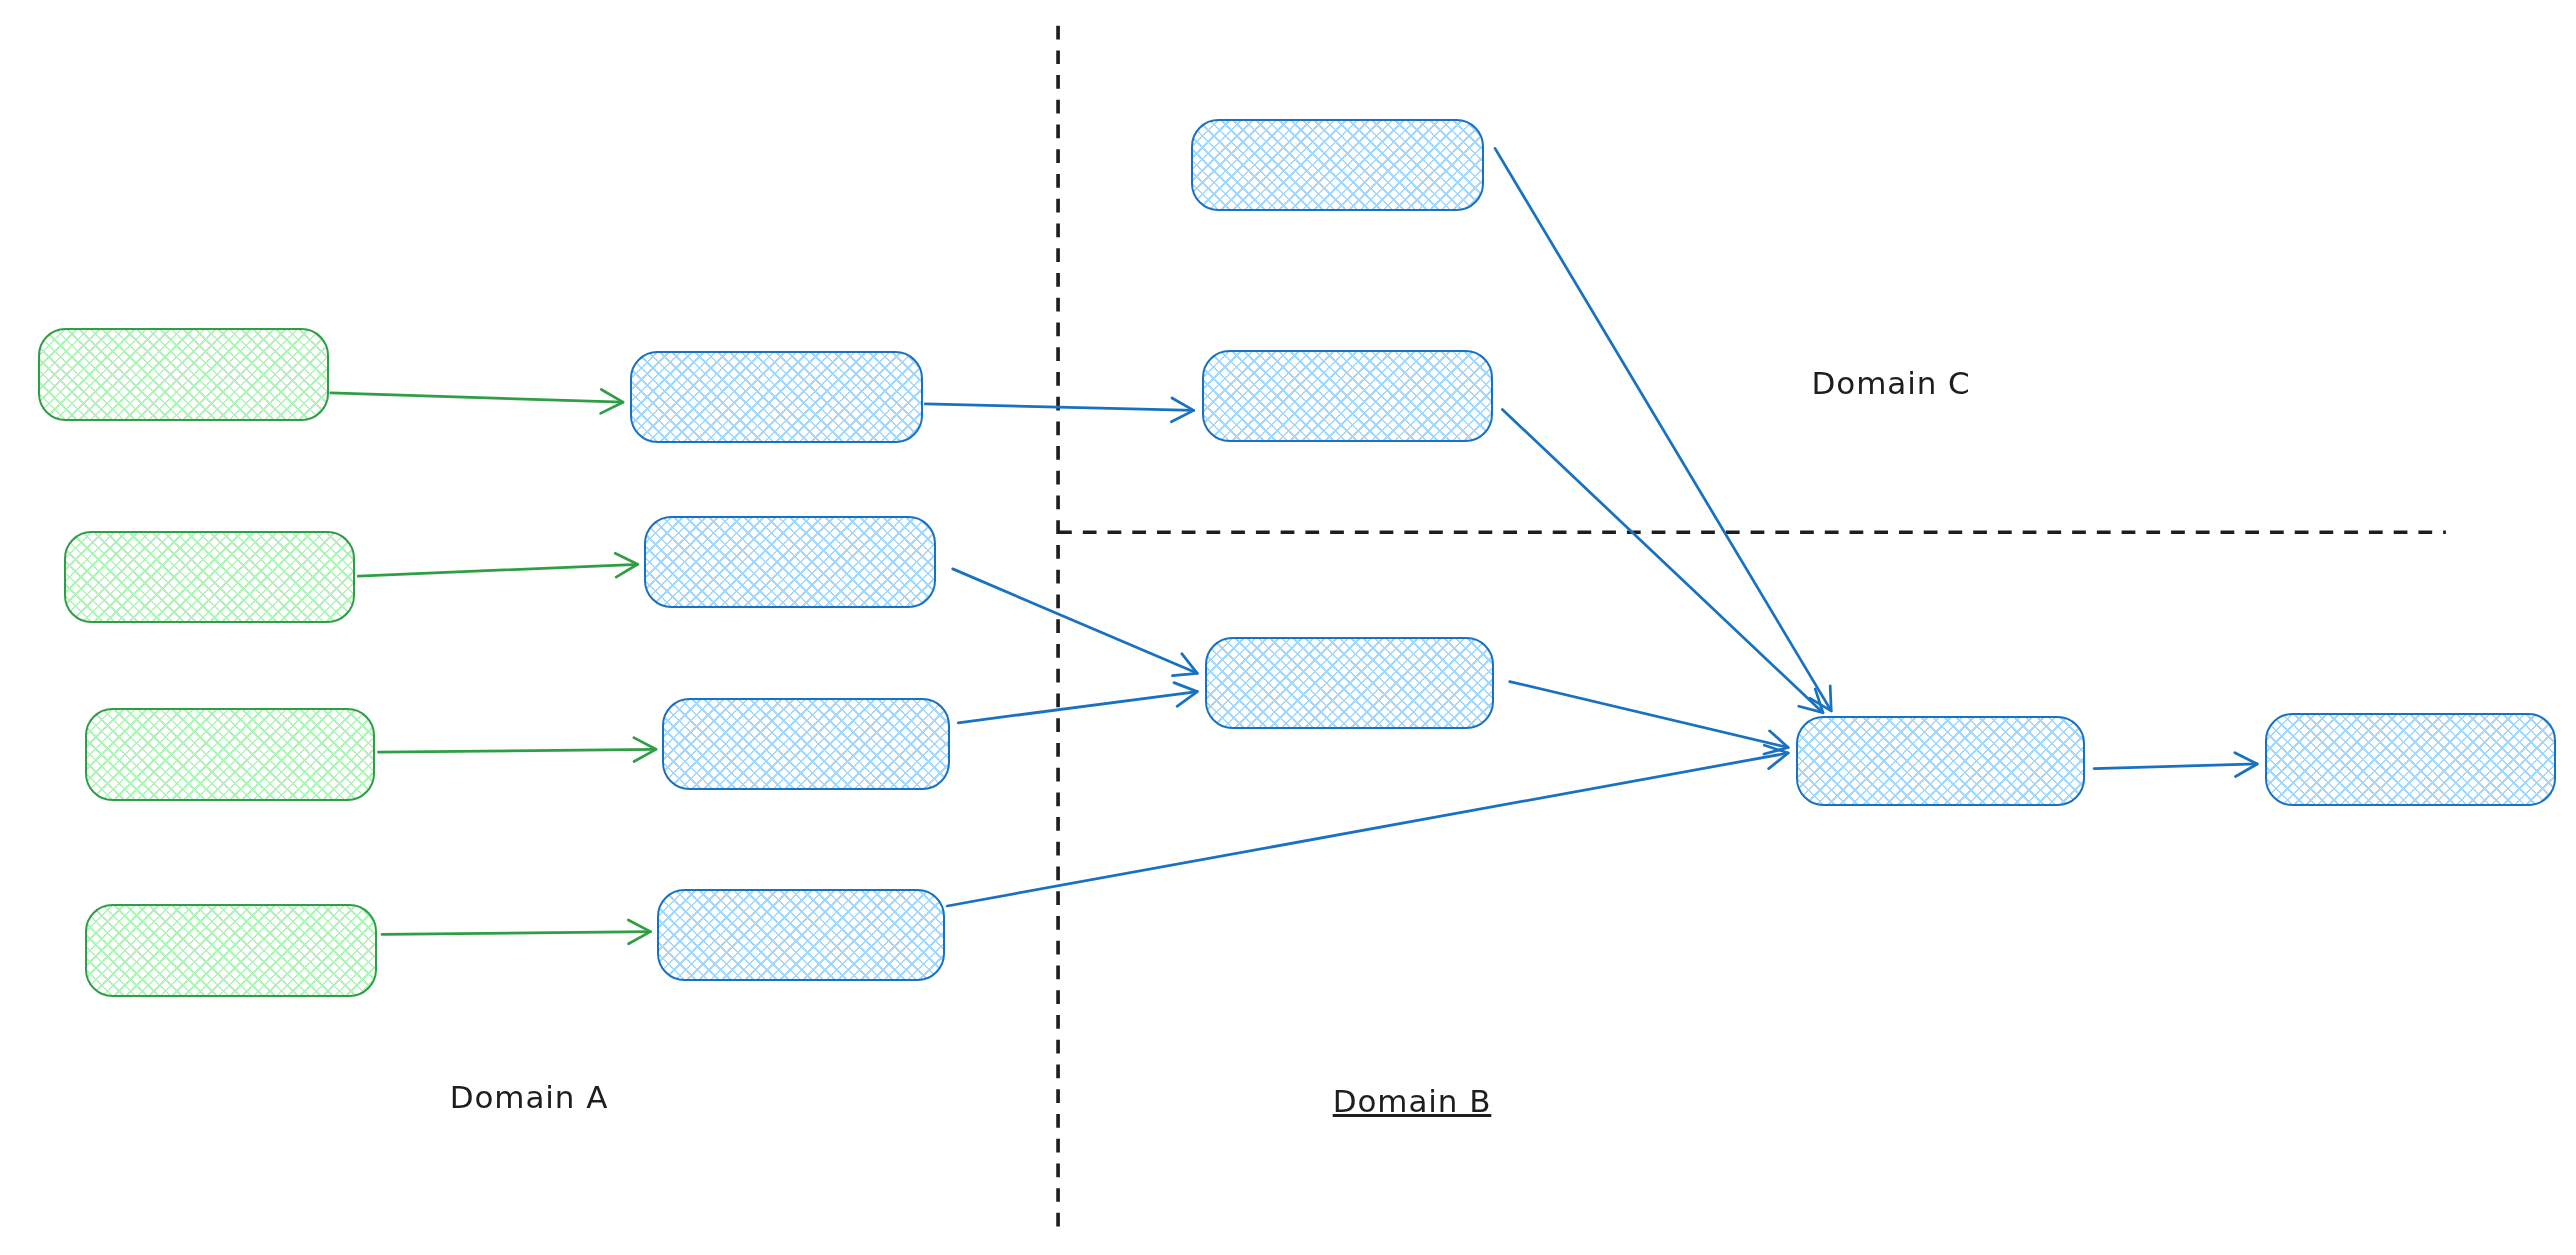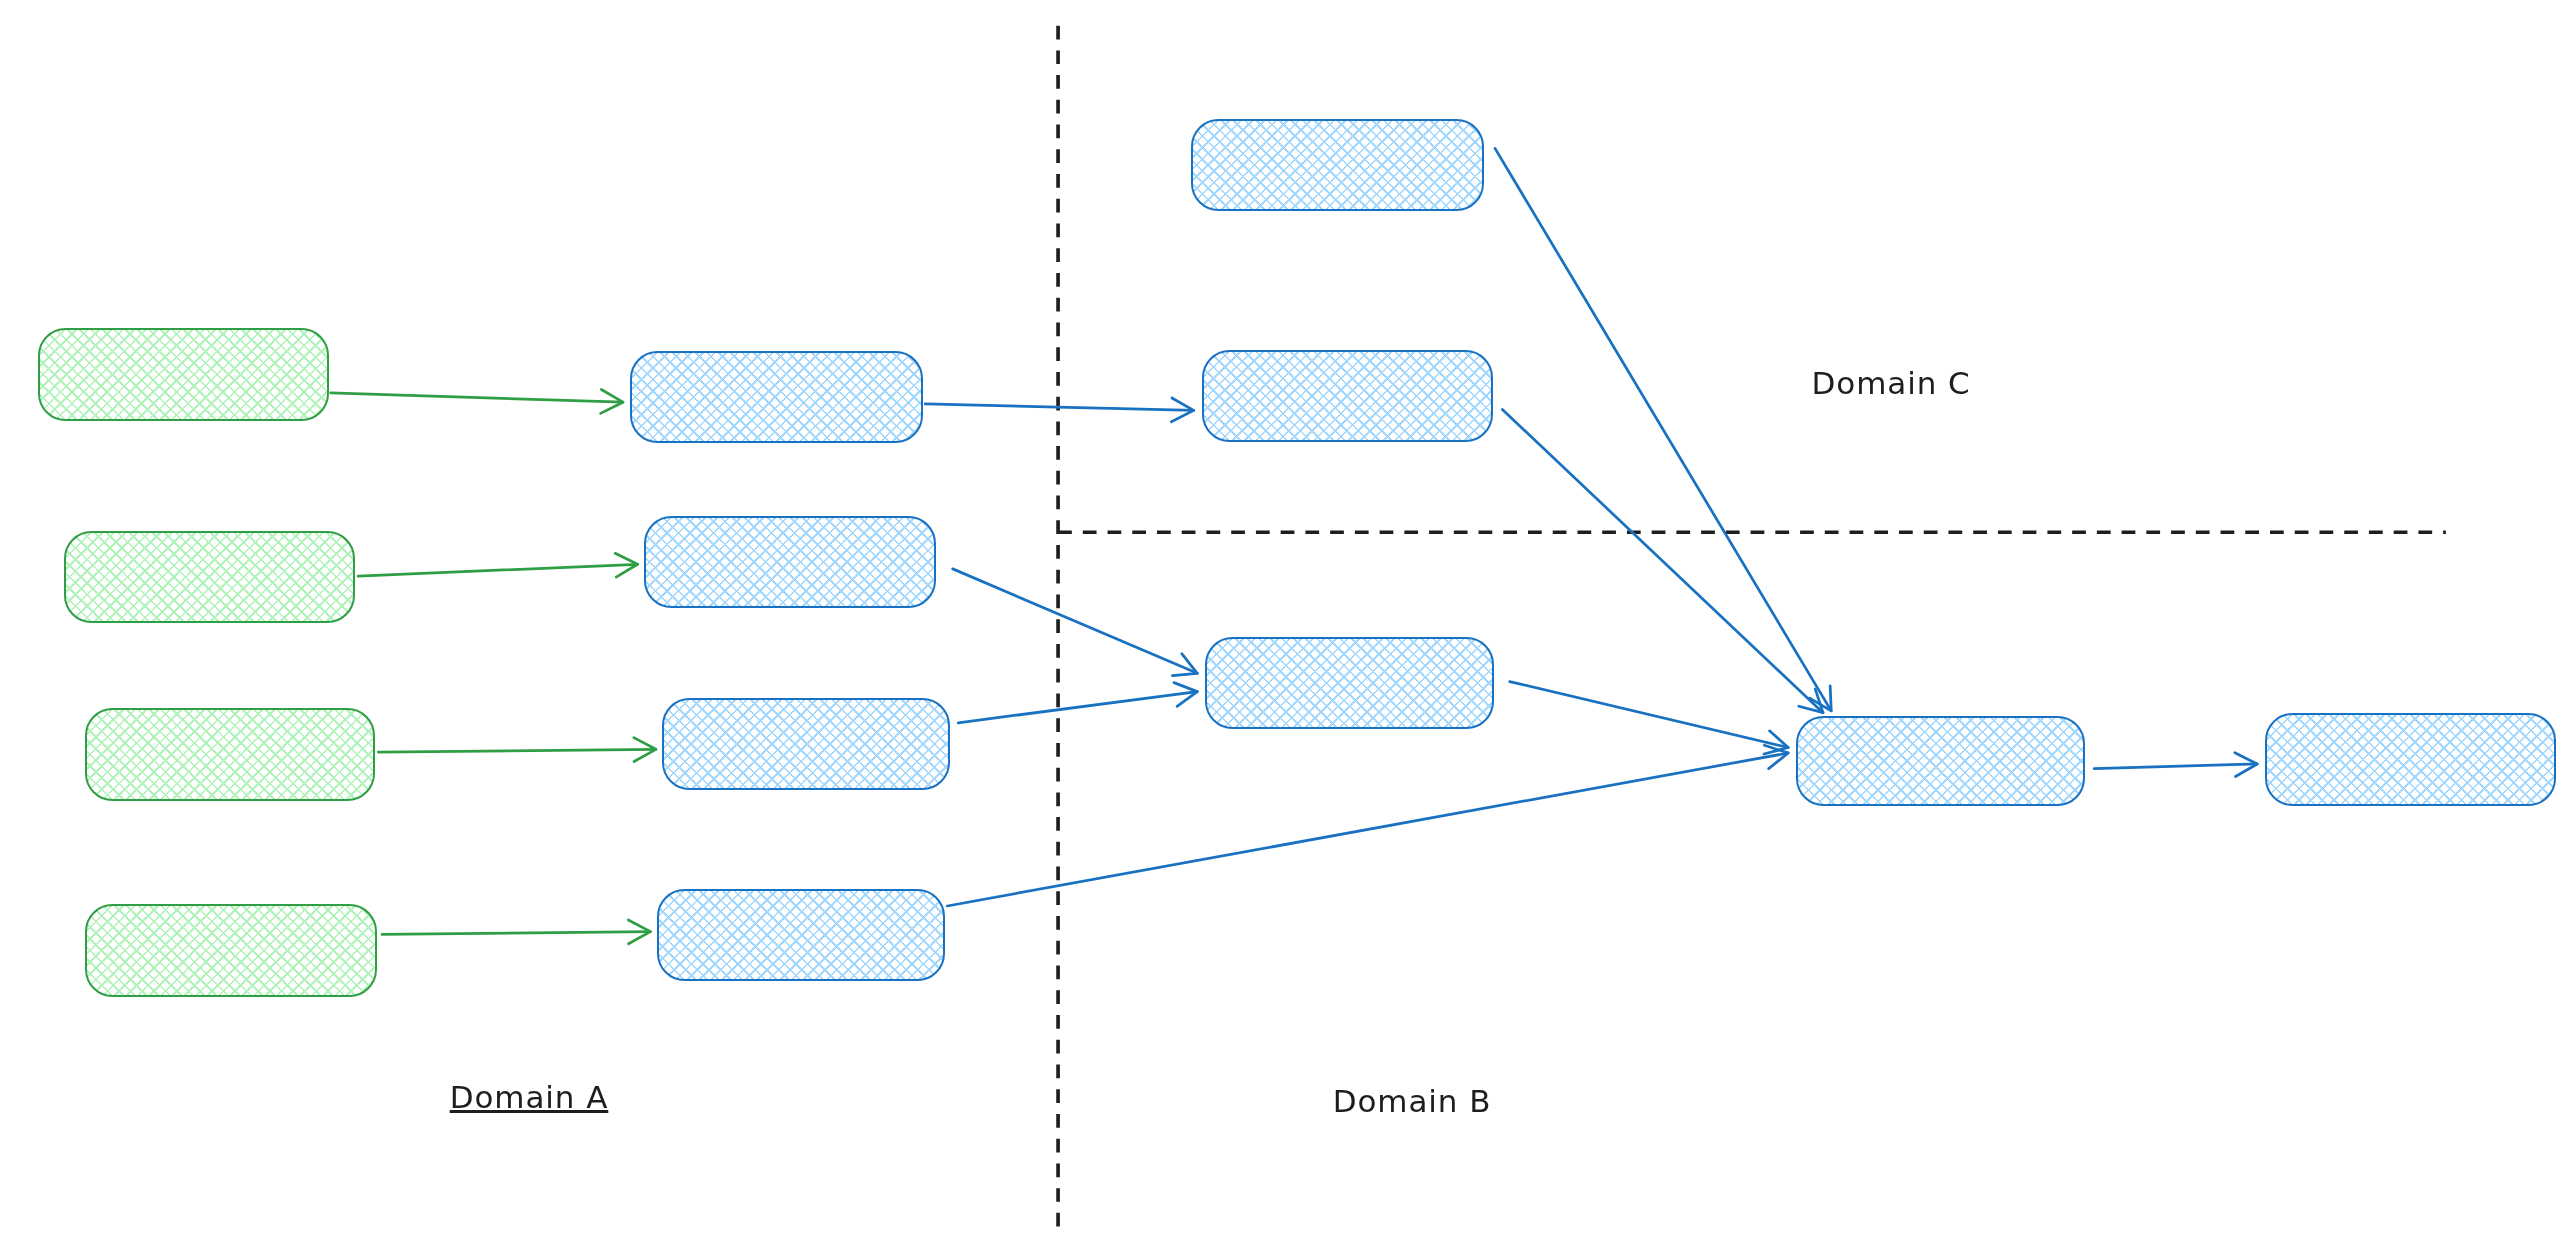--- a/index.html
+++ b/index.html
@@ -93,18 +93,18 @@
       <div class="node blue" style="left: 644px; top: 516px; width: 292px; height: 92px;"></div>
       <div class="node blue" style="left: 662px; top: 698px; width: 288px; height: 92px;"></div>
       <div class="node blue" style="left: 657px; top: 889px; width: 288px; height: 92px;"></div>
       <div class="node blue" style="left: 1191px; top: 119px; width: 293px; height: 92px;"></div>
       <div class="node blue" style="left: 1202px; top: 350px; width: 291px; height: 92px;"></div>
       <div class="node blue" style="left: 1205px; top: 637px; width: 289px; height: 92px;"></div>
       <div class="node blue" style="left: 1796px; top: 716px; width: 289px; height: 90px;"></div>
       <div class="node blue" style="left: 2265px; top: 713px; width: 291px; height: 93px;"></div>
     </div>
 
-  <div class="domain-label" style="left:529px;top:1097px;text-decoration:underline;">Domain A</div>
-  <div class="domain-label" style="left:1412px;top:1101px;">Domain B</div>
+  <div class="domain-label" style="left:529px;top:1097px;">Domain A</div>
+  <div class="domain-label" style="left:1412px;top:1101px;text-decoration:underline;">Domain B</div>
   <div class="domain-label" style="left:1891px;top:383px;">Domain C</div>
 
 </div>
 
 
 </body></html>

